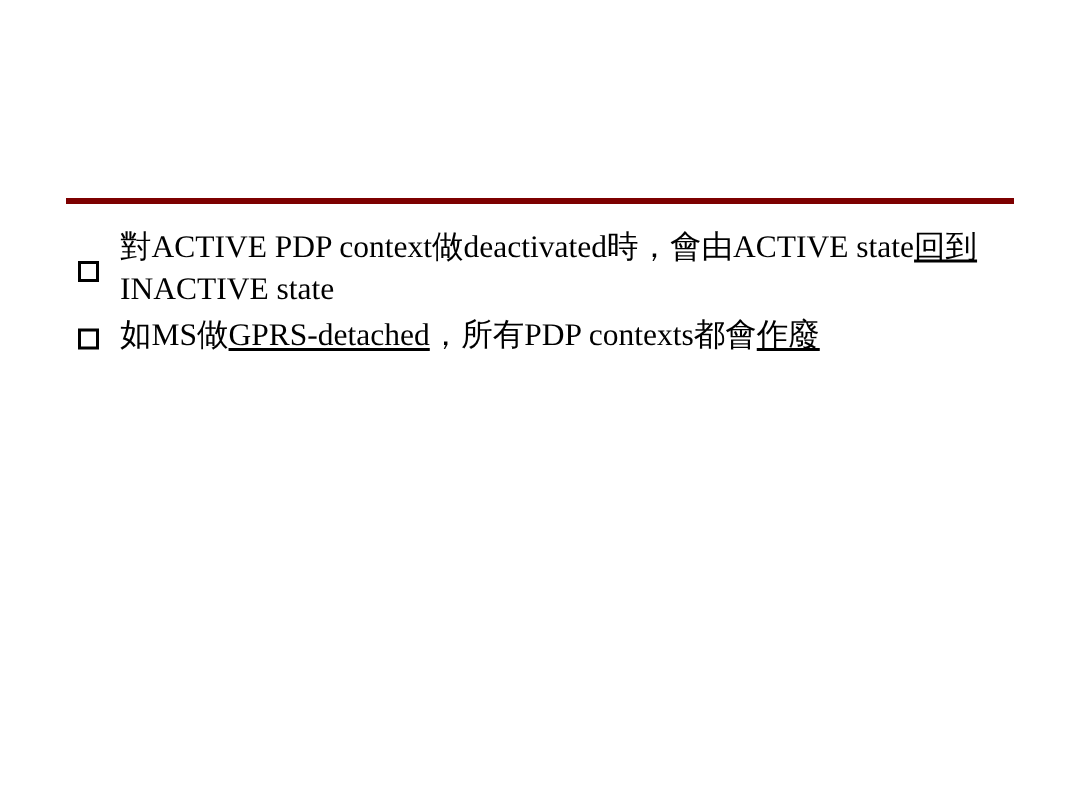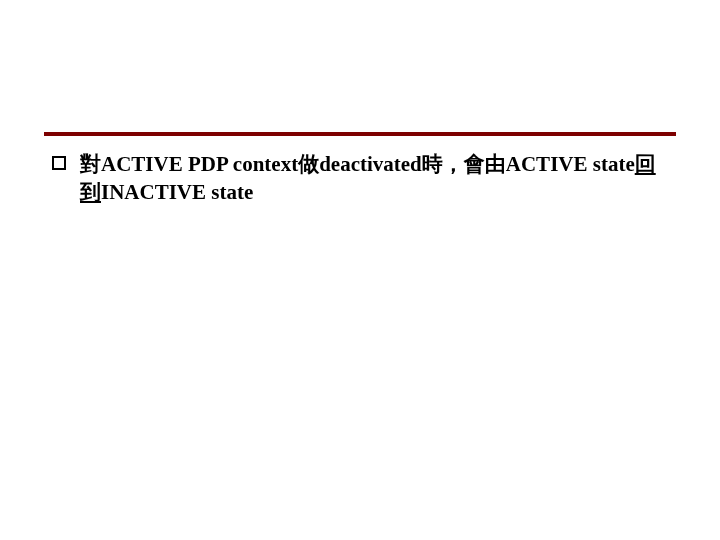--- a/index.html
+++ b/index.html
@@ -28,26 +28,25 @@
       background: #7d0000;
     }
     .content {
       position: absolute;
       top: 150px;
       left: 52px;
       right: 52px;
     }
     .bullet-item {
       display: flex;
-      align-items: flex-start;
+      align-items: center;
       margin-bottom: 2px;
       font-size: 21px;
       line-height: 1.35;
       color: #000000;
-      font-weight: bold;
     }
     .bullet-marker {
       flex-shrink: 0;
       width: 14px;
       height: 14px;
       border: 2px solid #000000;
       margin-top: 6px;
       margin-right: 14px;
       background: transparent;
     }
@@ -61,14 +60,18 @@
 </head>
 <body>
 
 <div class="slide">
   <div class="divider-line"></div>
   <div class="content">
     <div class="bullet-item">
       <div class="bullet-marker"></div>
       <div class="bullet-text"><span>對ACTIVE PDP context做deactivated時，會由ACTIVE state</span><span class="underline">回到</span><span>INACTIVE state</span></div>
     </div>
+    <div class="bullet-item">
+      <div class="bullet-marker"></div>
+      <div class="bullet-text"><span>如MS做</span><span class="underline">GPRS-detached</span><span>，所有PDP contexts都會</span><span class="underline">作廢</span></div>
+    </div>
   </div>
 </div>
 
 </body></html>

